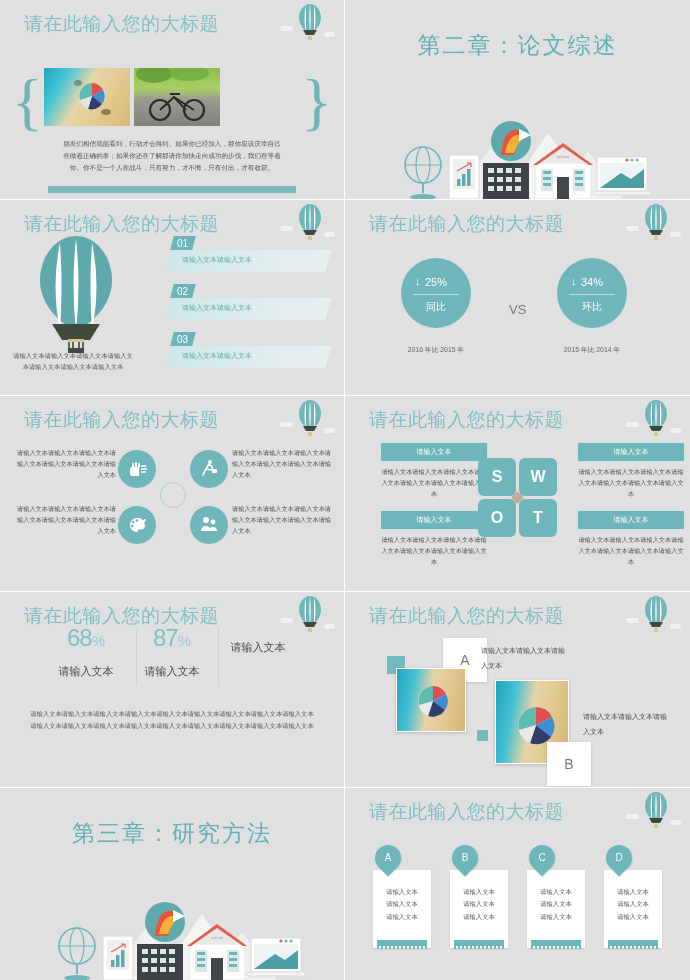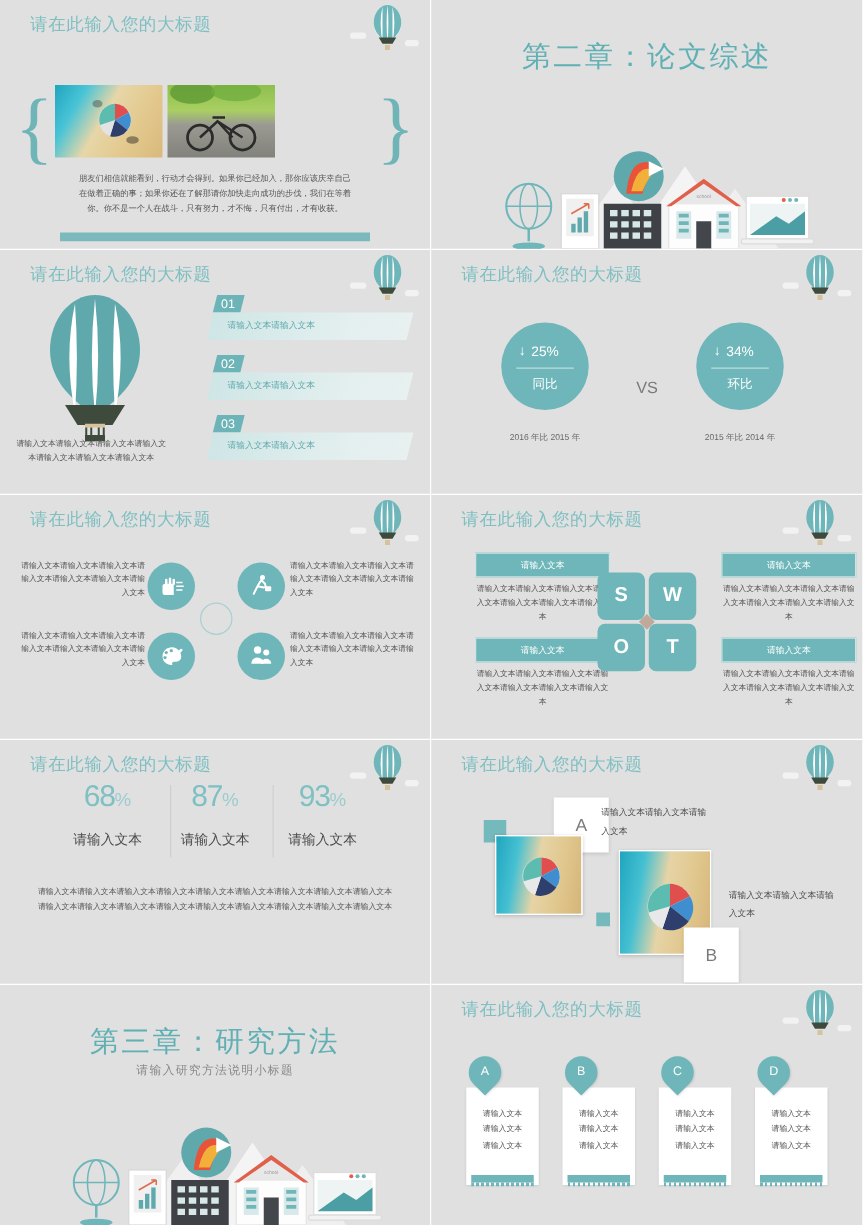--- a/index.html
+++ b/index.html
@@ -20,21 +20,21 @@
     border-right:1px solid #ffffff;
     border-bottom:1px solid #ffffff;
     box-sizing:border-box;
   }
   .slide.col2{border-right:none;}
   .slide.row5{border-bottom:none;}
 
   
   .hd-title{
     position:absolute;left:24px;top:11px;
-    font-size:14px;color:#7fbfc2;letter-spacing:.5px;
+    font-size:19px;color:#7fbfc2;letter-spacing:.5px;
     white-space:nowrap;
   }
 
   
   .balloon-deco{position:absolute;right:12px;top:2px;width:52px;height:46px;}
   .cloud{position:absolute;background:#f2f2f2;border-radius:8px;}
   .cloud.c1{width:13px;height:5px;left:0px;top:24px;}
   .cloud.c2{width:11px;height:5px;left:44px;top:30px;}
 
   
@@ -467,21 +467,20 @@
       <div><span class="pct-num">68</span><span class="pct-sign">%</span></div>
       <div class="pct-lab">请输入文本</div>
     </div>
     <div class="pct-sep" style="left:136px;"></div>
     <div class="pct-block" style="left:124px;">
       <div><span class="pct-num">87</span><span class="pct-sign">%</span></div>
       <div class="pct-lab">请输入文本</div>
     </div>
     <div class="pct-sep" style="left:218px;"></div>
     <div class="pct-block" style="left:210px;">
-      <div><span class="pct-num">93</span><span class="pct-sign">%</span></div>
       <div class="pct-lab">请输入文本</div>
     </div>
     <div class="pct-para">请输入文本请输入文本请输入文本请输入文本请输入文本请输入文本请输入文本请输入文本请输入文本请输入文本请输入文本请输入文本请输入文本请输入文本请输入文本请输入文本请输入文本请输入文本</div>
   </div>
 
   <div class="slide col2">
     <div class="hd-title">请在此输入您的大标题</div>
     <div class="balloon-deco">
       <div class="cloud c1"></div><div class="cloud c2"></div>
       <svg width="52" height="46" viewBox="0 0 52 46">
@@ -518,21 +517,20 @@
         <path d="M40 44 L34 62 A18 18 0 0 1 23 49z" fill="#e8e8e8"></path>
         <path d="M40 44 L23 49 A18 18 0 0 1 40 26z" fill="#5dbcb0"></path>
       </svg>
     </div>
     <div class="ab-tag" style="left:202px;top:150px;">B</div>
     <div class="ab-text" style="left:238px;top:118px;">请输入文本请输入文本请输入文本</div>
   </div>
 
   <div class="slide row5">
     <div class="chapter-title">第三章：研究方法</div>
-    <div class="chapter-sub">请输入研究方法说明小标题</div>
     <div class="chapter-art">
       <svg width="270" height="92" viewBox="0 0 270 92">
         <path d="M70 92 L110 38 L150 92z" fill="#f0f0f0"></path>
         <path d="M120 92 L165 26 L210 92z" fill="#f4f4f4"></path>
         <path d="M170 92 L205 44 L240 92z" fill="#efefef"></path>
         <circle cx="40" cy="58" r="18" fill="none" stroke="#6eb6b9" stroke-width="1.6"></circle>
         <ellipse cx="40" cy="58" rx="7" ry="18" fill="none" stroke="#6eb6b9" stroke-width="1.2"></ellipse>
         <line x1="22" y1="58" x2="58" y2="58" stroke="#6eb6b9" stroke-width="1.2"></line>
         <path d="M40 76 v10 M30 92 h20" stroke="#6eb6b9" stroke-width="2"></path>
         <ellipse cx="40" cy="90" rx="13" ry="3" fill="#6eb6b9"></ellipse>

